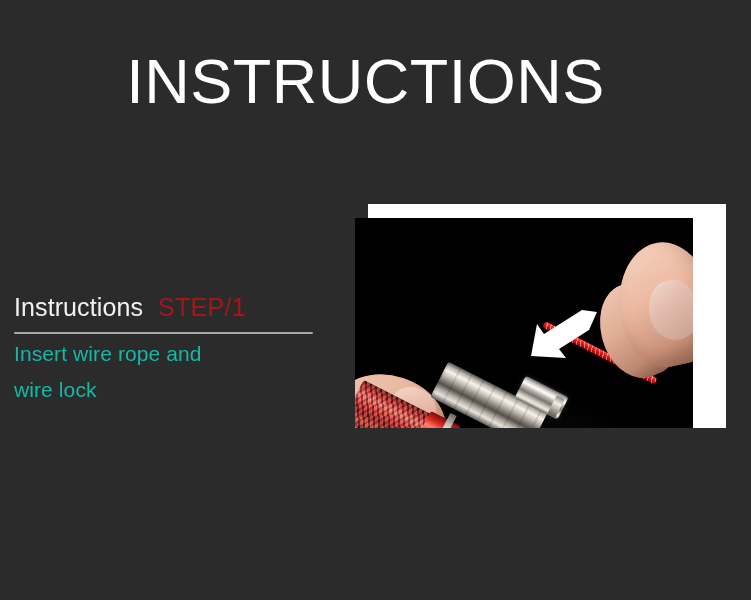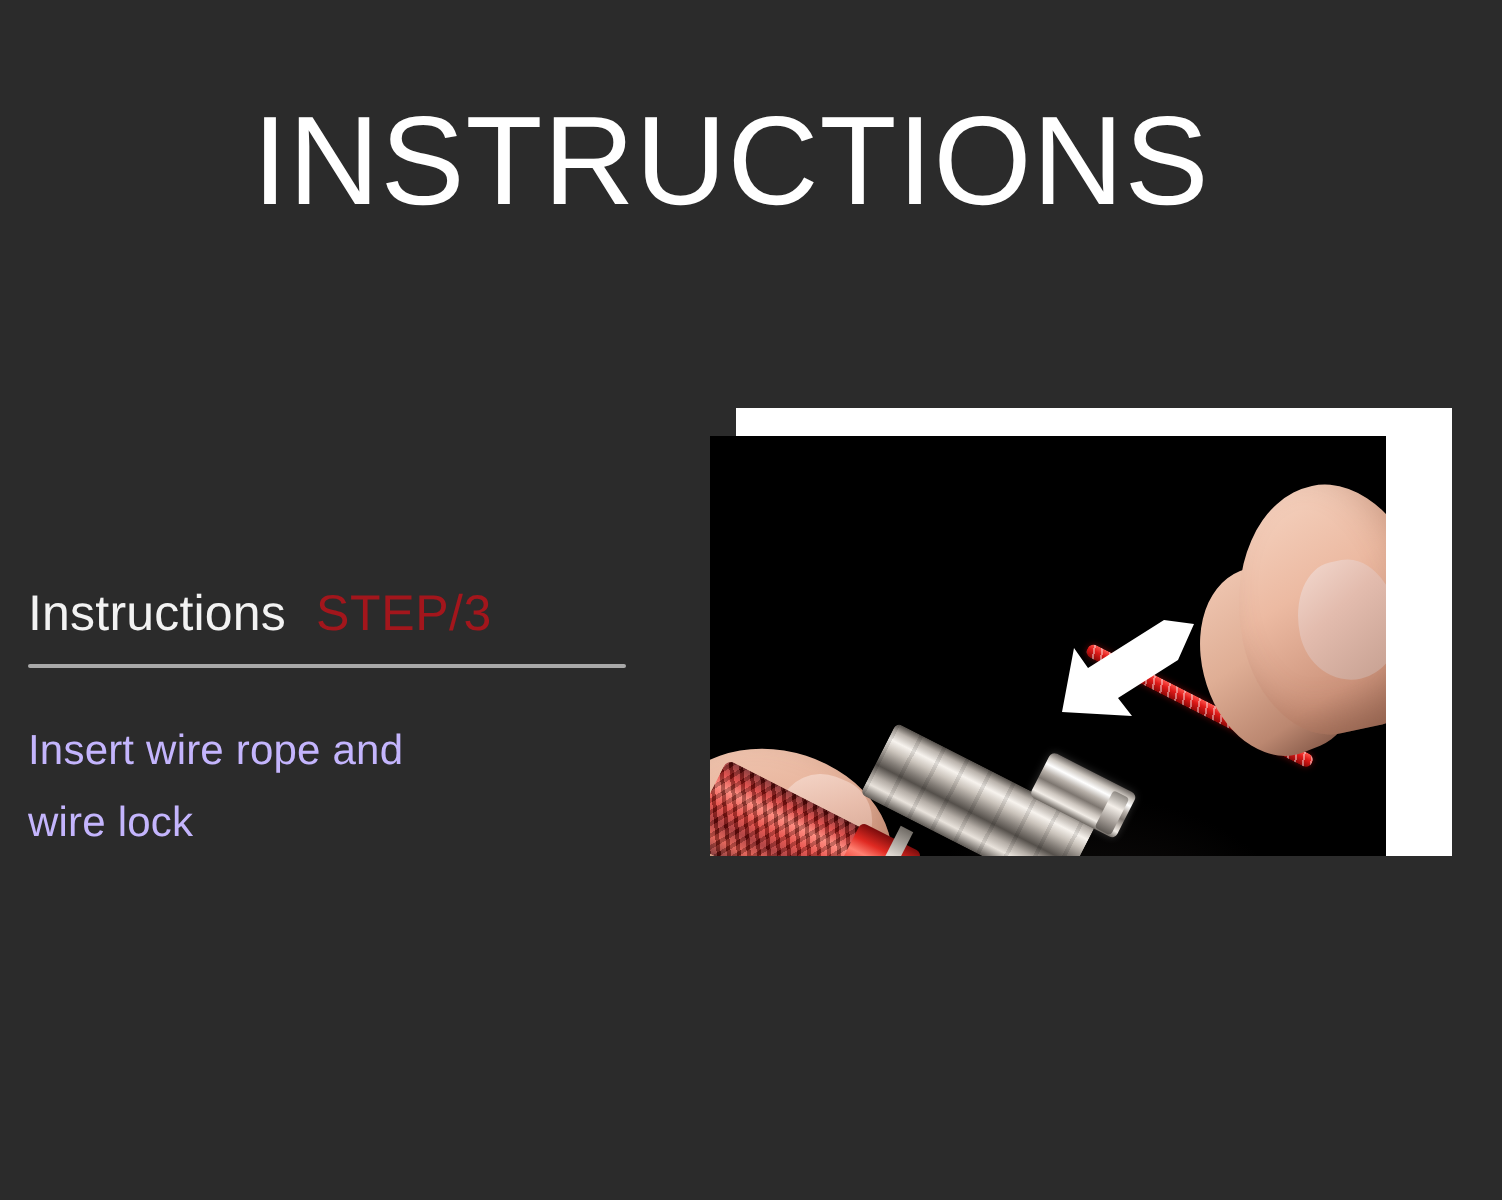--- a/index.html
+++ b/index.html
@@ -67,22 +67,22 @@
     margin-left: 15px;
   }
   .divider {
     margin-top: 7px;
     width: 299px;
     height: 2px;
     background: #a9a9a9;
     border-radius: 1px;
   }
   .info-desc {
-    margin-top: 24px;
-    color: #c4b5fd;
+    margin-top: 2px;
+    color: #14b8a6;
     font-size: 21px;
     line-height: 36px;
     font-weight: 400;
     letter-spacing: 0.1px;
     width: 300px;
   }
   .info-desc .line { display: block; }
 
   
   .photo-wrap {
@@ -318,21 +318,21 @@
 </head>
 <body>
 
 <div class="page">
 
   <h1 class="page-title">INSTRUCTIONS</h1>
 
   <div class="info-block">
     <div class="info-heading-row">
       <span class="info-heading">Instructions</span>
-      <span class="info-step">STEP/3</span>
+      <span class="info-step">STEP/1</span>
     </div>
     <div class="divider"></div>
     <div class="info-desc">
       <span class="line">Insert wire rope and</span>
       <span class="line">wire lock</span>
     </div>
   </div>
 
   <div class="photo-wrap">
 

